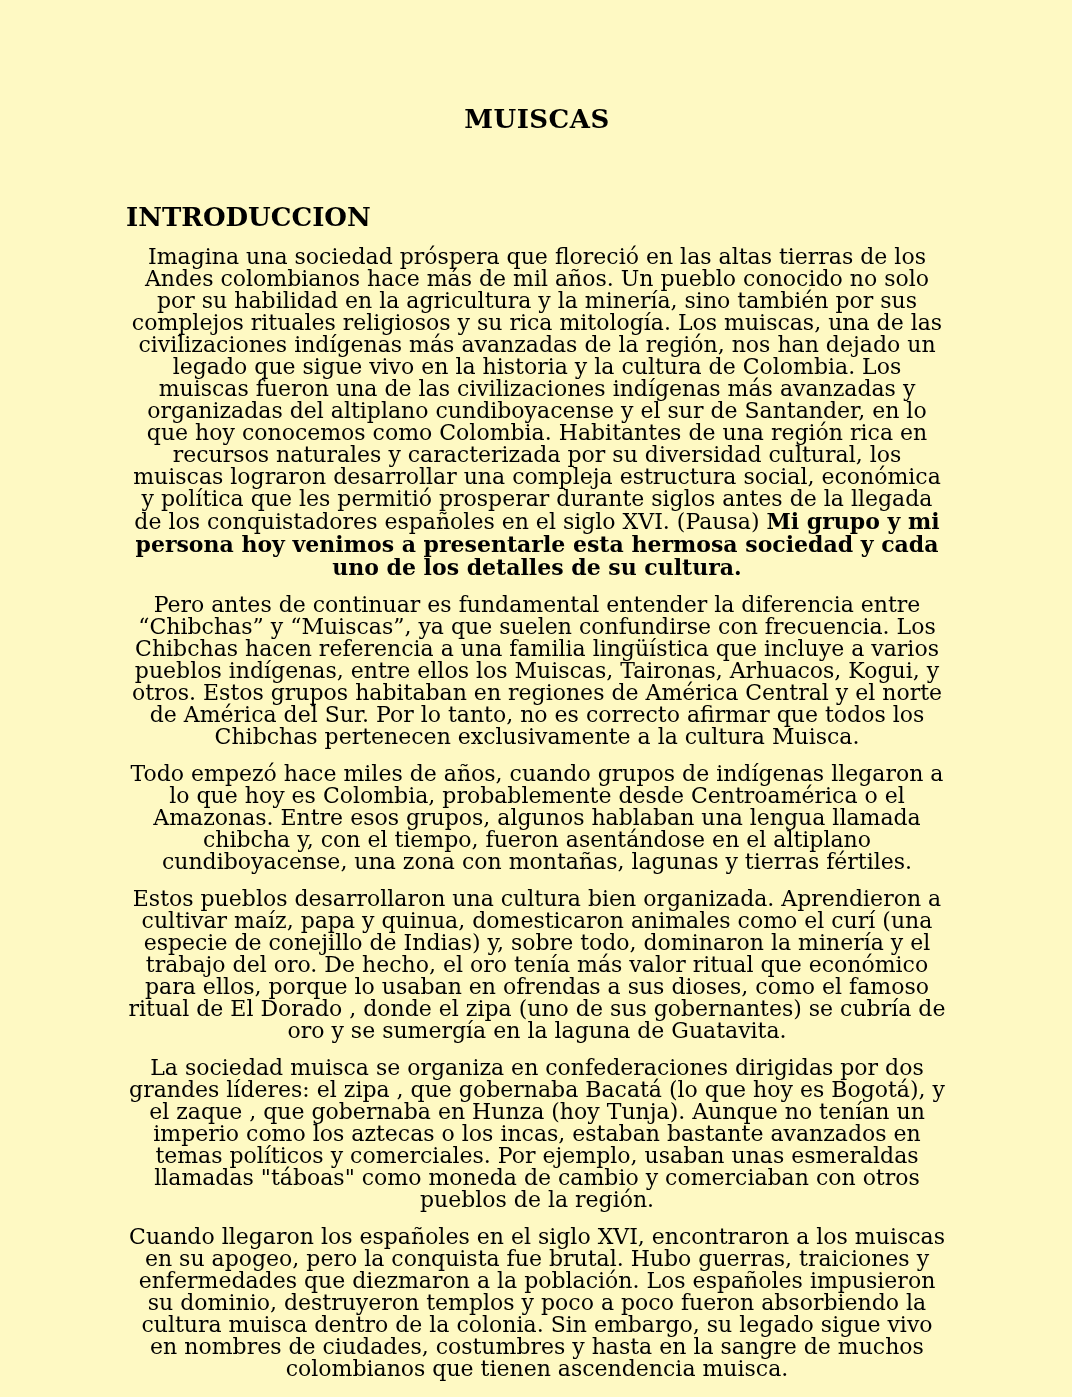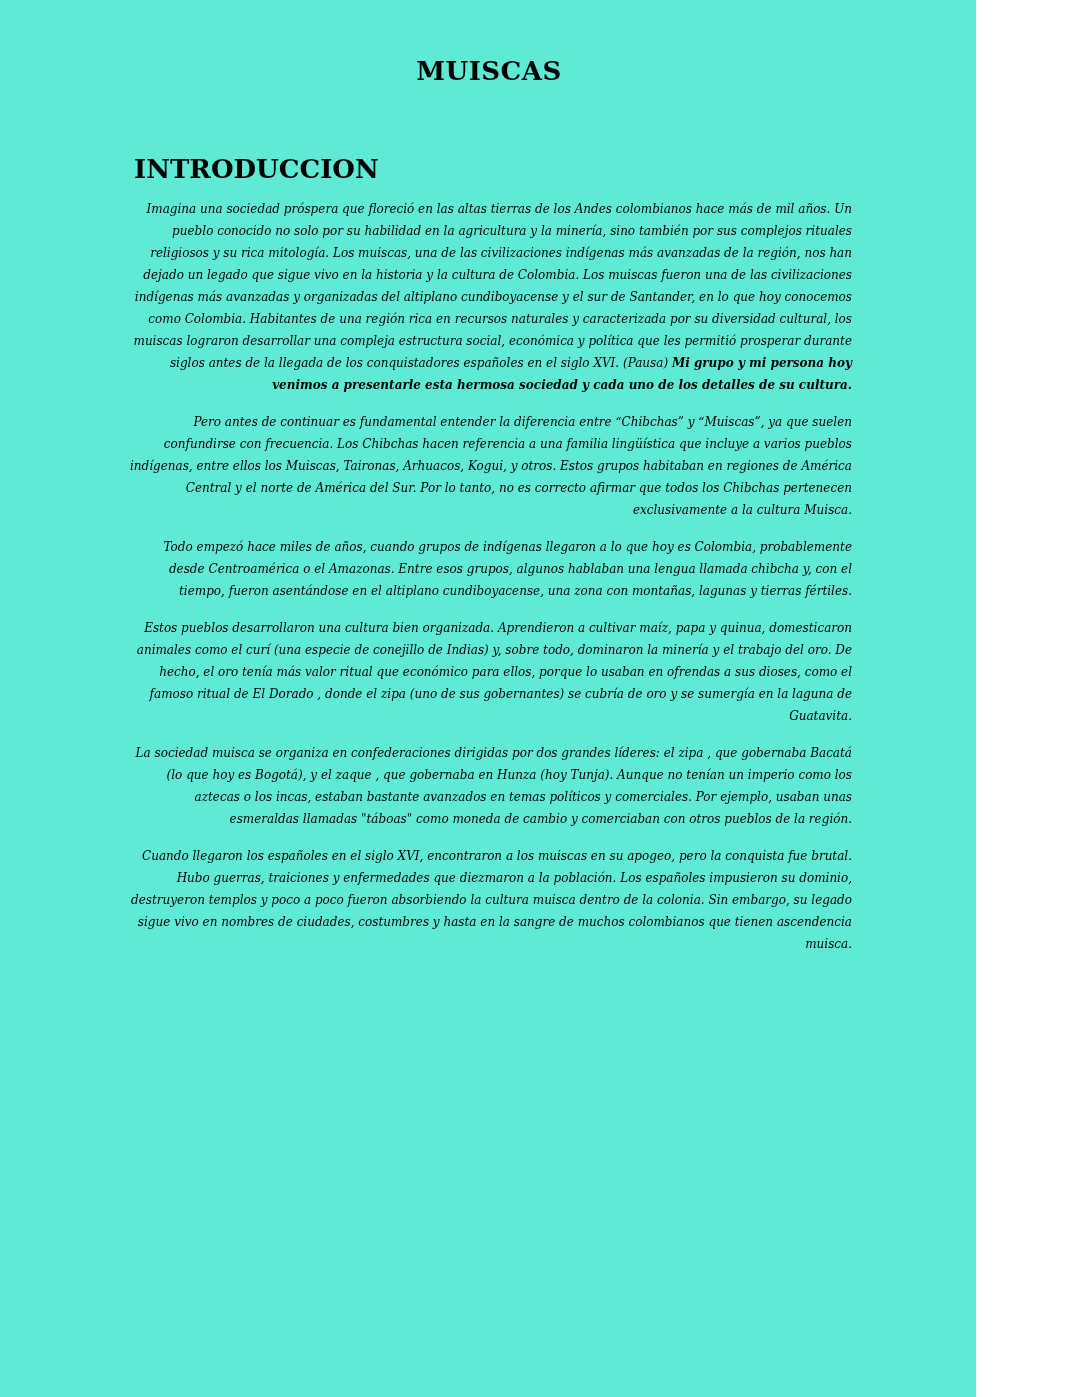--- a/index.html
+++ b/index.html
@@ -2,52 +2,51 @@
 <html><head>
 <meta charset="utf-8">
 <style>
   html, body {
     margin: 0;
     padding: 0;
     background: #ffffff;
   }
   .page {
     position: relative;
-    width: 976px;
+    width: 1072px;
     height: 1397px;
-    background: #5eead4;
+    background: #fef9c3;
     box-sizing: border-box;
-    padding: 54px 124px 0 126px;
+    padding: 102px 124px 0 126px;
     font-family: "DejaVu Serif", serif;
     color: #000000;
     overflow: hidden;
   }
   .doc-title {
     text-align: center;
     font-size: 26px;
     font-weight: bold;
     line-height: 34px;
     margin: 0 0 64px 0;
     letter-spacing: 0.5px;
   }
   .section-heading {
     font-size: 26px;
     font-weight: bold;
     line-height: 34px;
-    margin: 0 0 12px 8px;
+    margin: 0 0 12px 0;
   }
   .section-heading.historia {
     margin-top: 20px;
   }
   p.body-para {
-    font-size: 12px;
+    font-size: 22px;
     line-height: 22px;
     margin: 0 0 15px 0;
-    text-align: right;
-    font-style: italic;
+    text-align: center;
   }
   .bold-run {
     font-weight: bold;
   }
 </style>
 </head>
 <body>
 
 <main class="page">
 

